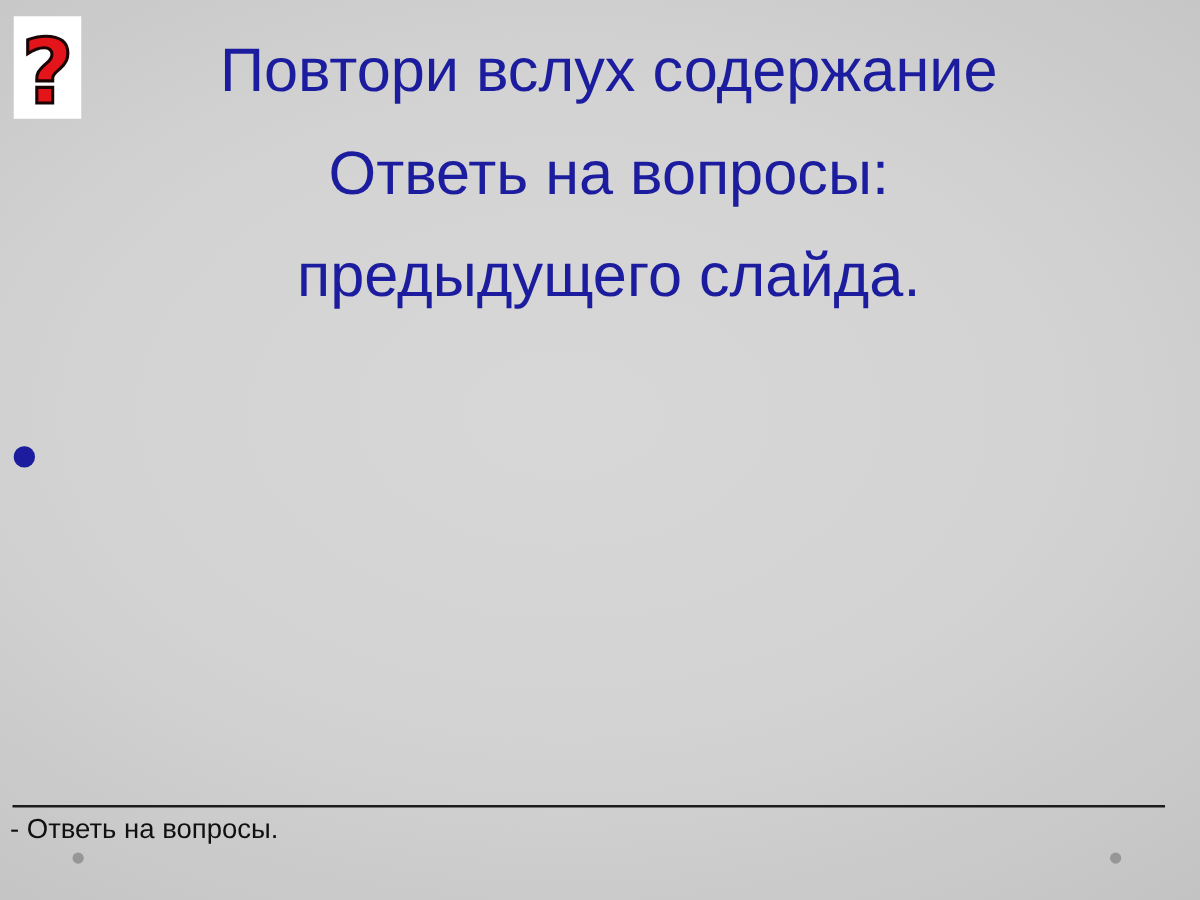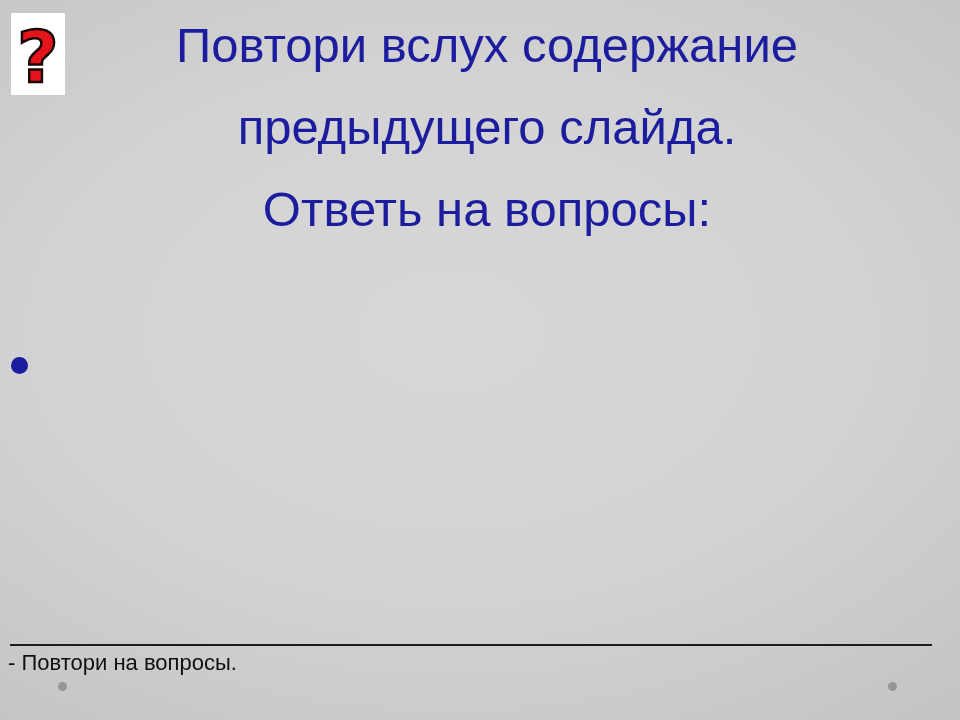--- a/index.html
+++ b/index.html
@@ -32,21 +32,21 @@
     font-size: 72px;
     line-height: 88px;
     color: #e3151b;
     -webkit-text-stroke: 2.5px #1a0404;
   }
   
   .title {
     position: absolute;
     left: 72px; top: 0;
     width: 830px;
-    padding-top: 4px;
+    padding-top: 16px;
     text-align: center;
     color: #1c1c9e;
     font-size: 49px;
     line-height: 82px;
     white-space: nowrap;
   }
   
   .bullet-dot {
     position: absolute;
     left: 11px; top: 357px;
@@ -91,27 +91,27 @@
 <body>
 
 <div class="slide">
 
   <div class="qbox">
     <span class="qmark">?</span>
   </div>
 
   <div class="title">
     <div>Повтори вслух содержание</div>
+    <div>Ответь на вопросы:</div>
     <div>предыдущего слайда.</div>
-    <div>Ответь на вопросы:</div>
   </div>
 
   <span class="bullet-dot"></span>
 
 
   <div class="footer-rule"></div>
 
-  <div class="footer-note">- Повтори на вопросы.</div>
+  <div class="footer-note">- Ответь на вопросы.</div>
 
   <span class="deco-dot deco-dot-left"></span>
   <span class="deco-dot deco-dot-right"></span>
 
 </div>
 
 </body></html>

